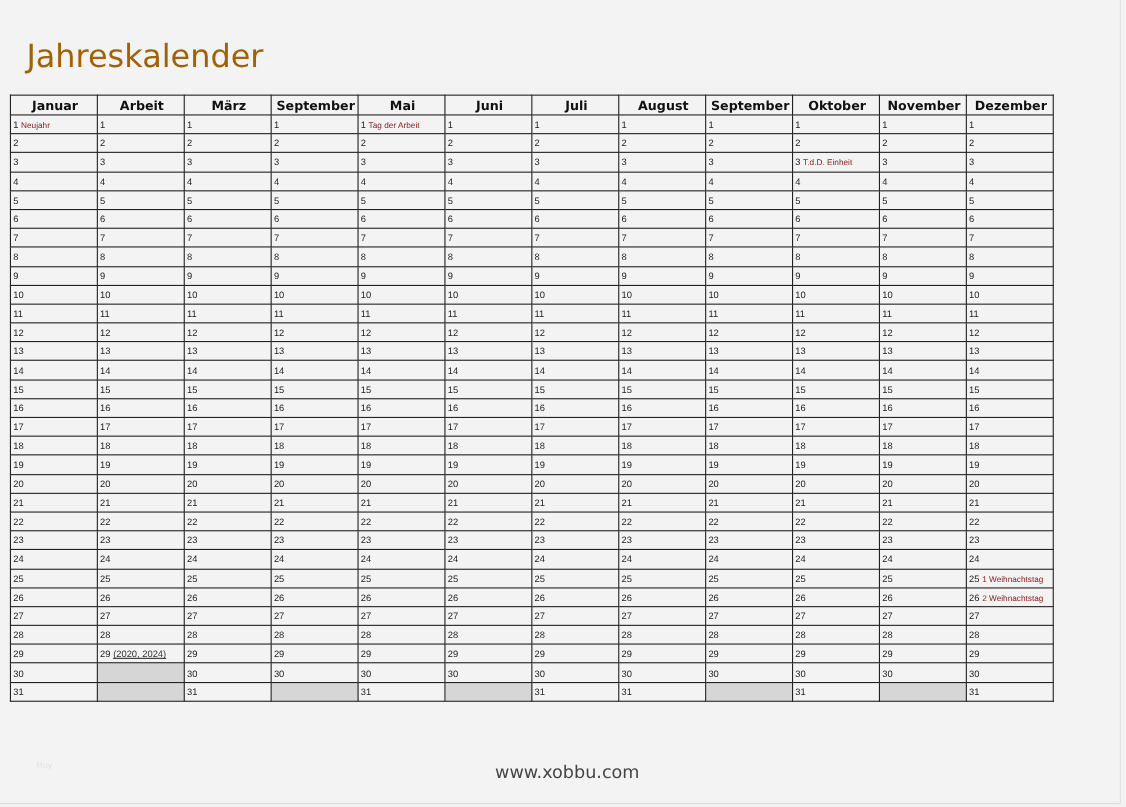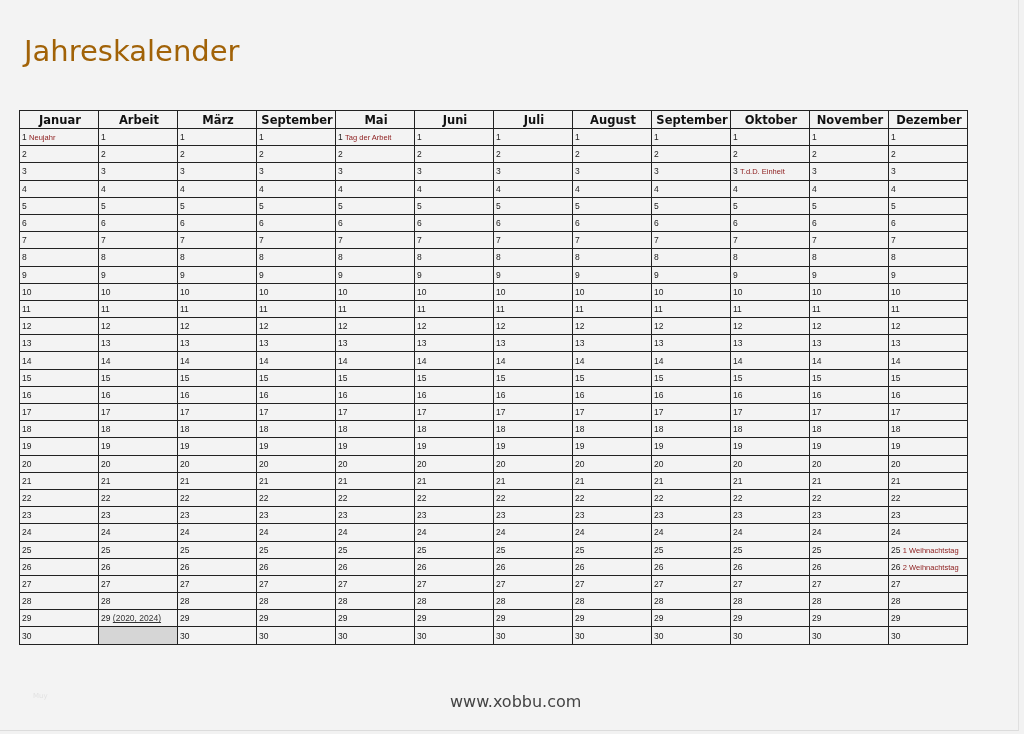--- a/index.html
+++ b/index.html
@@ -9,21 +9,21 @@
   }
   .page {
     position:absolute; left:0; top:0; width:1018px; height:730px;
     background:#f3f3f3; border-right:1px solid #e0e0e0; border-bottom:1px solid #dcdcdc;
   }
   .title {
     position:absolute; left:24px; top:34px; font-size:29px; color:#a16207;
     font-family:"DejaVu Sans", sans-serif; letter-spacing:0px;
   }
   table.cal {
-    position:absolute; left:19px; top:86px; border-collapse:collapse; table-layout:fixed;margin-top:24px;
+    position:absolute; left:9px; top:86px; border-collapse:collapse; table-layout:fixed;
   }
   table.cal th, table.cal td {
     border:1px solid #222; padding:0 0 0 2px; height:17.2px; box-sizing:border-box;
     font-size:8.5px; color:#222; white-space:nowrap; overflow:visible; text-align:left;
     font-family:"Liberation Sans", sans-serif; vertical-align:middle;
   }
   table.cal th {
     font-weight:bold; font-size:11.5px; text-align:center; height:18px; color:#111;
     font-family:"DejaVu Sans", sans-serif;
   }
@@ -491,18 +491,32 @@
           <td><span>30</span></td>
           <td><span>30</span></td>
           <td><span>30</span></td>
           <td><span>30</span></td>
           <td><span>30</span></td>
           <td><span>30</span></td>
           <td><span>30</span></td>
           <td><span>30</span></td>
           <td><span>30</span></td>
         </tr>
+        <tr>
+          <td><span>31</span></td>
+          <td class="empty"></td>
+          <td><span>31</span></td>
+          <td class="empty"></td>
+          <td><span>31</span></td>
+          <td class="empty"></td>
+          <td><span>31</span></td>
+          <td><span>31</span></td>
+          <td class="empty"></td>
+          <td><span>31</span></td>
+          <td class="empty"></td>
+          <td><span>31</span></td>
+        </tr>
       </tbody>
   </table>
 
   <div class="faint">Muy</div>
   <div class="footer">www.xobbu.com</div>
 </div>
 
 </body></html>

